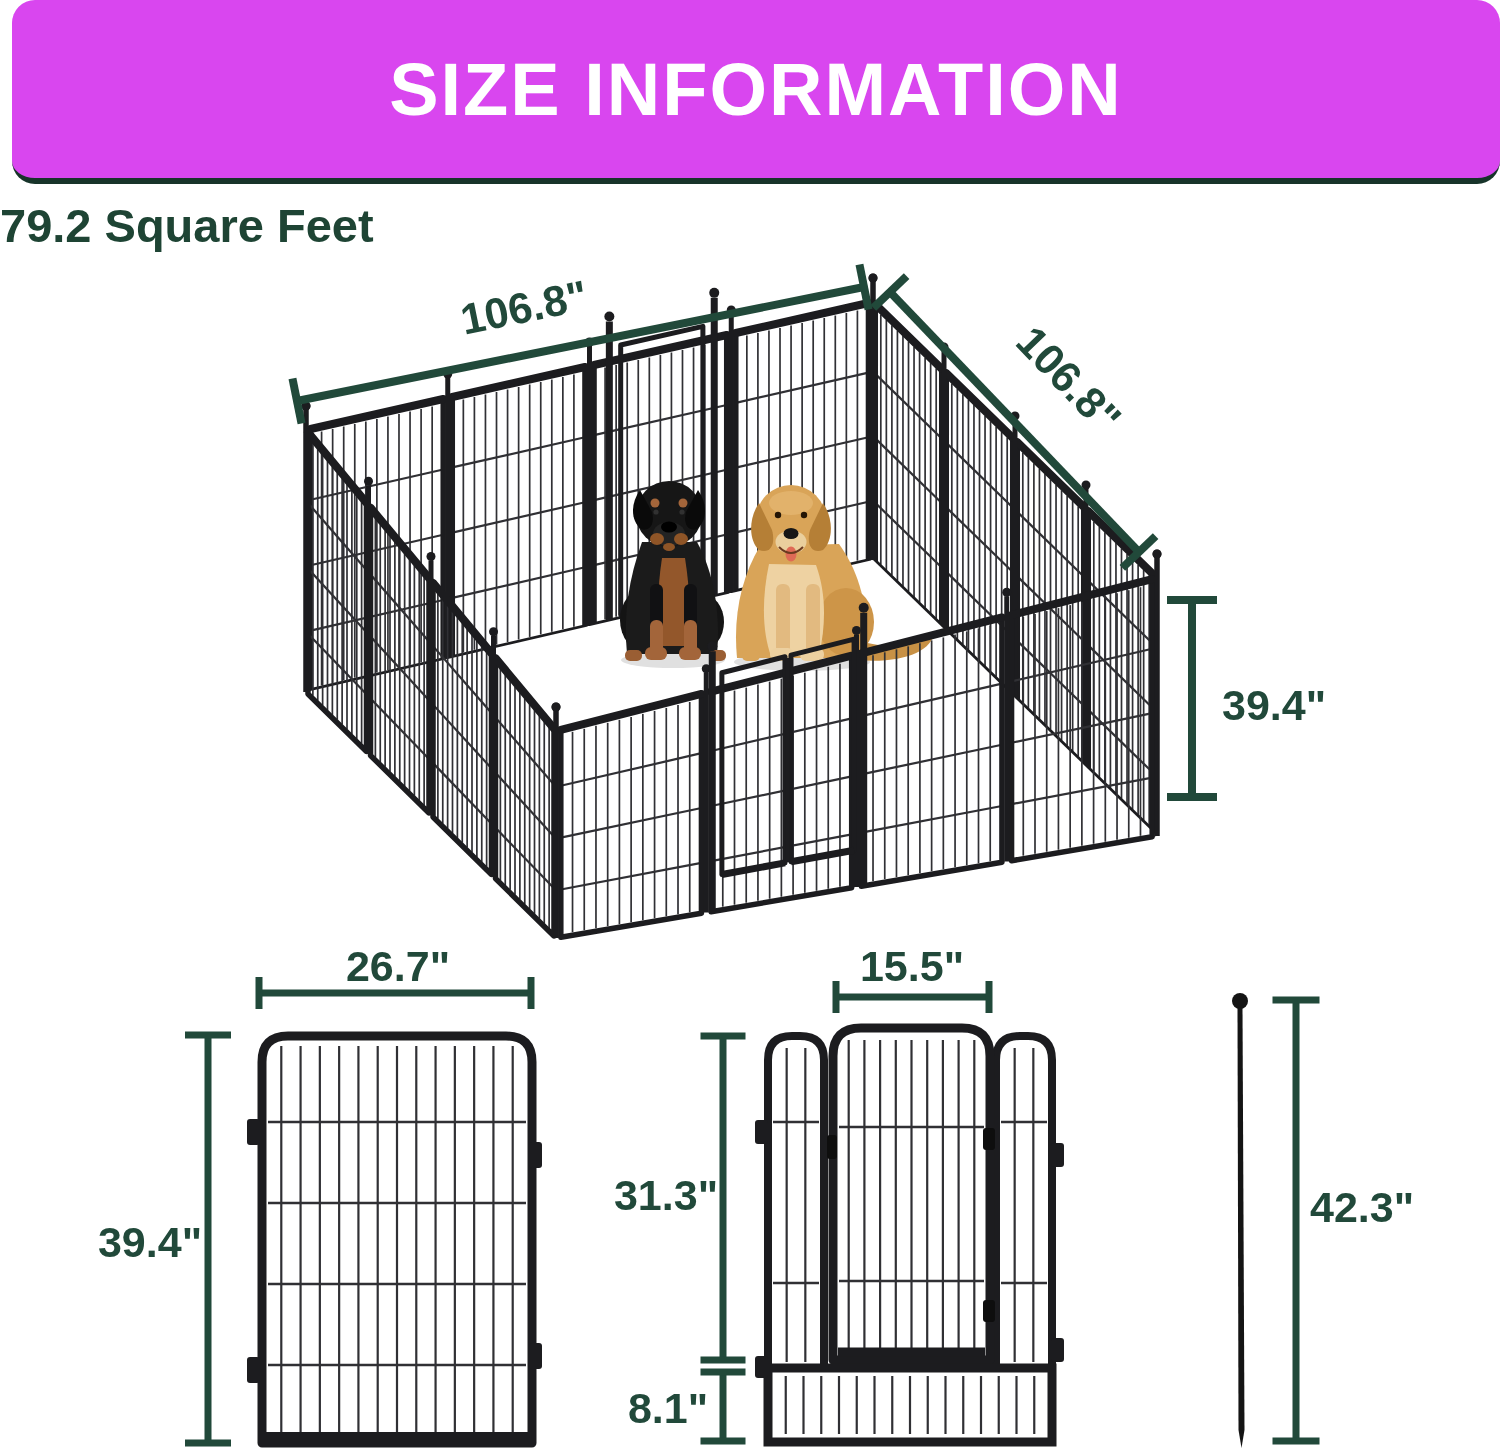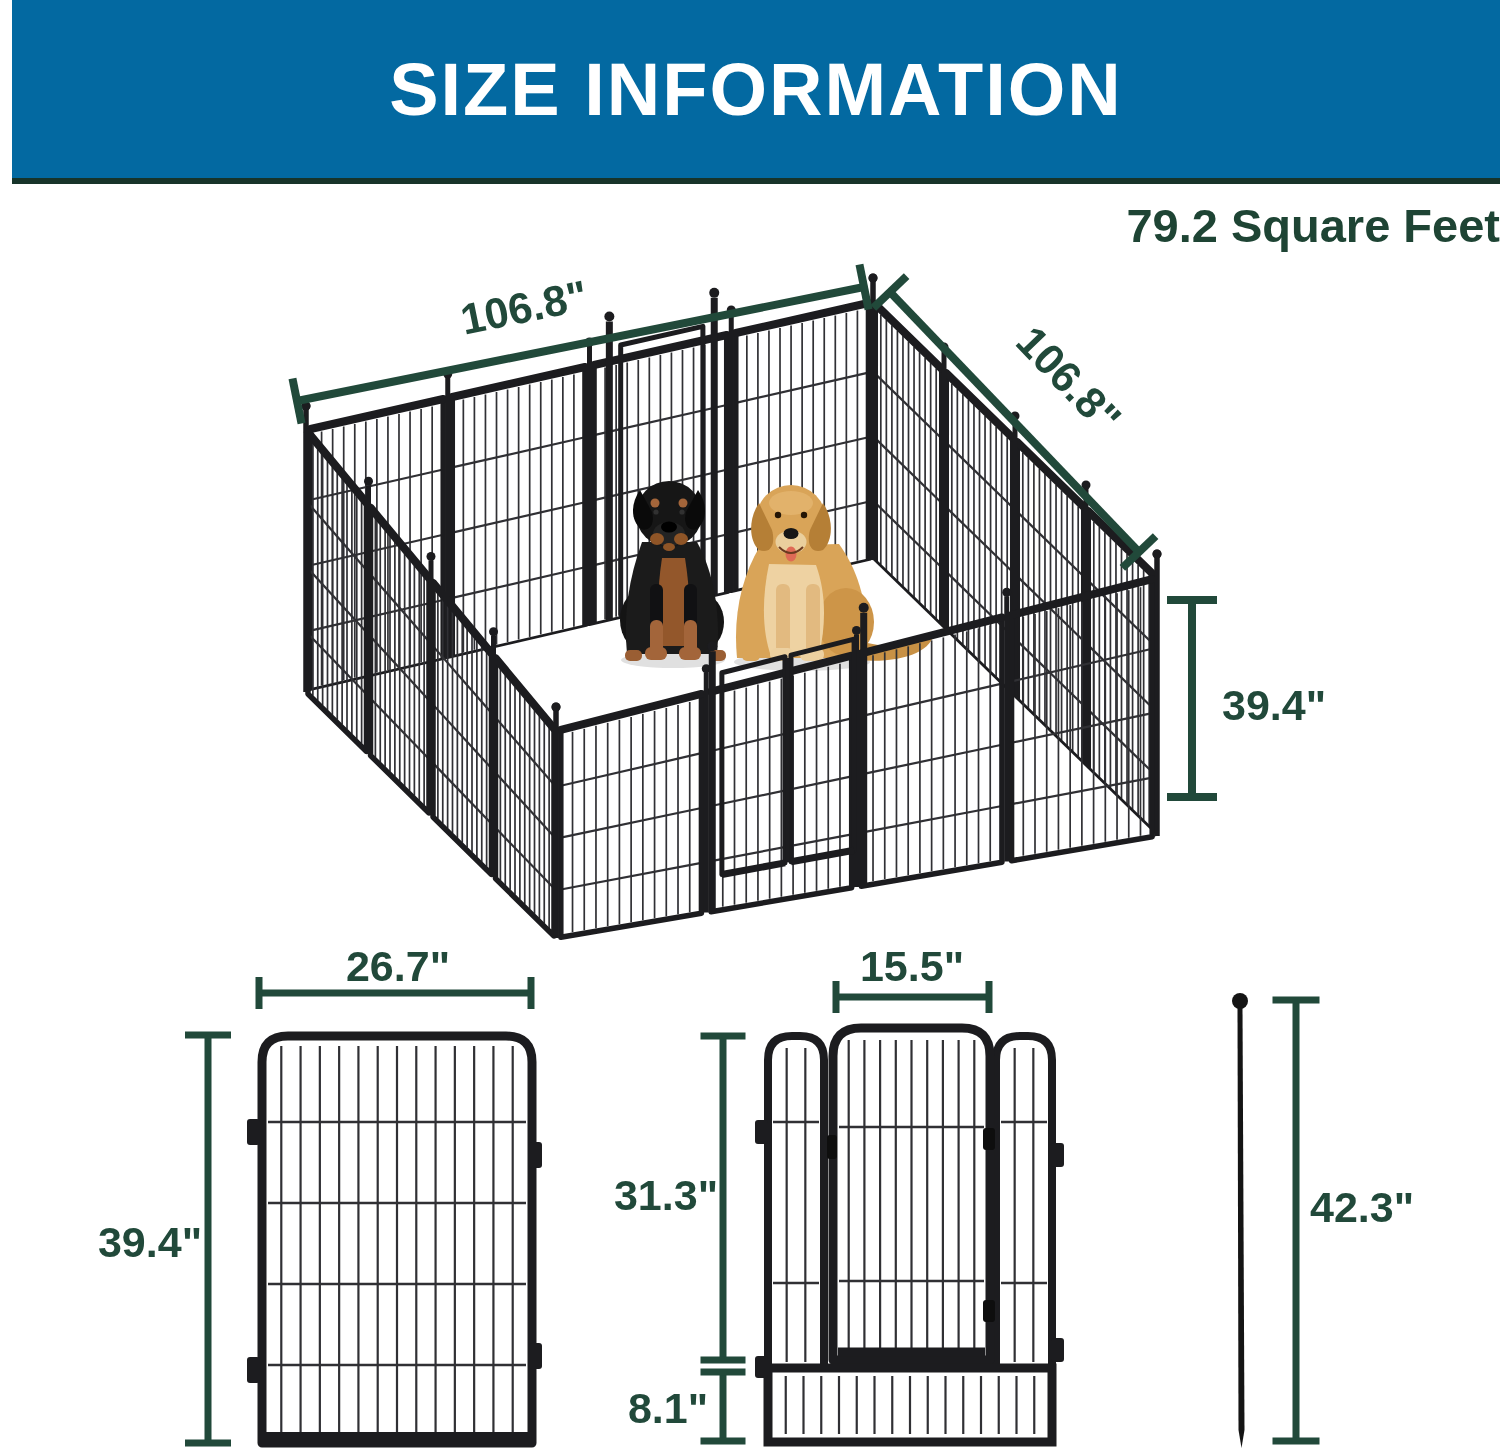--- a/index.html
+++ b/index.html
@@ -1,21 +1,21 @@
 <!DOCTYPE html>
 <html><head>
 <meta charset="utf-8">
 <style>
   html,body{margin:0;padding:0;background:#fff;}
   .page{position:relative;width:1500px;height:1448px;background:#ffffff;overflow:hidden;
         font-family:"Liberation Sans",sans-serif;}
-  .banner{position:absolute;top:0;left:12px;right:0;height:178px;background:#0369a1;
-          border-bottom:6px solid #17342a;display:flex;align-items:center;justify-content:center;}
+  .banner{position:absolute;top:0;left:12px;right:0;height:178px;background:#d946ef;
+          border-bottom:6px solid #17342a;display:flex;align-items:center;justify-content:center;border-radius:23px;}
   .banner h1{margin:0;color:#ffffff;font-size:74px;font-weight:700;letter-spacing:2px;}
-  .subtitle{position:absolute;top:198px;left:0;width:100%;text-align:right;
+  .subtitle{position:absolute;top:198px;left:0;width:100%;text-align:left;
             font-size:47px;font-weight:700;color:#1e4434;}
   #scene{position:absolute;top:0;left:0;}
   #scene text{font-family:"Liberation Sans",sans-serif;font-weight:700;fill:#21493a;
               font-size:43px;text-anchor:middle;}
   #scene text.start{text-anchor:start;}
 </style>
 </head>
 <body>
 
 <div class="page">

